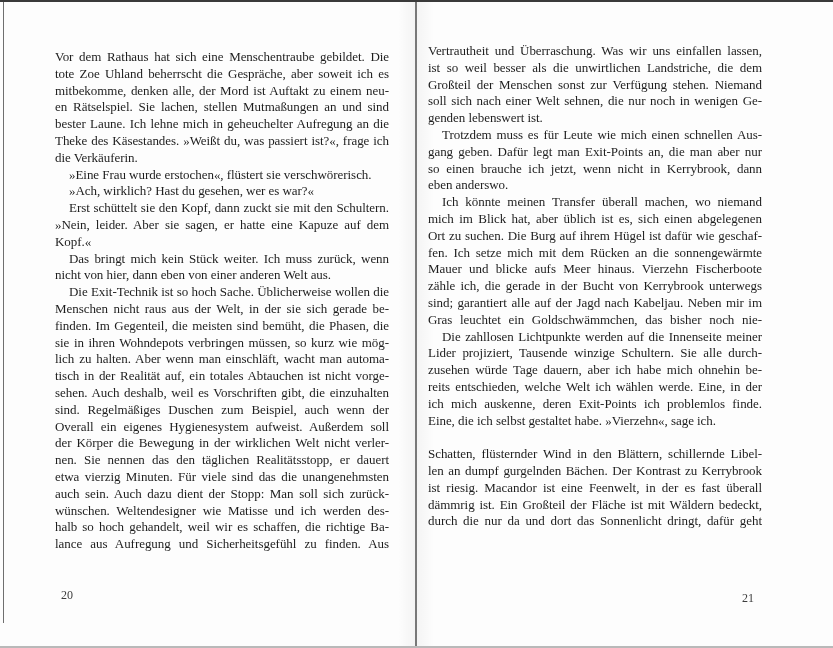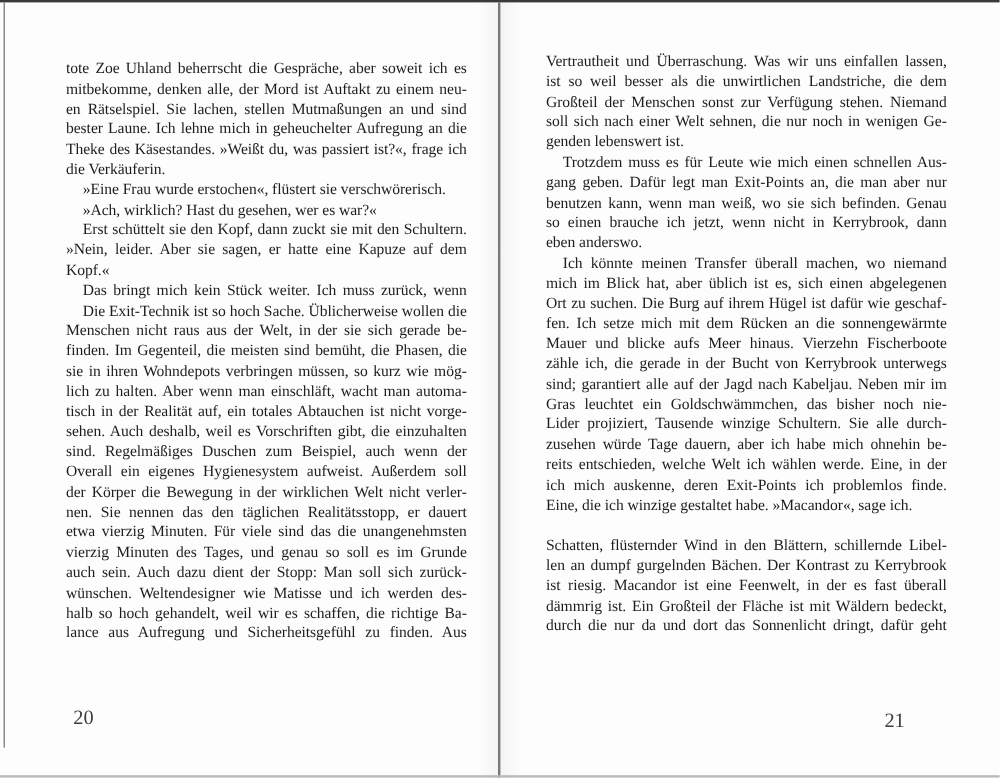--- a/index.html
+++ b/index.html
@@ -40,37 +40,37 @@
   }
   
   .page-text {
     position: absolute;
     width: 334px;
     color: #1d1d1d;
     font-size: 13px;
     letter-spacing: -0.05px;
   }
   #left-col  { left: 55px;  top: 49px; }
-  #right-col { left: 455px; top: 43px; }
+  #right-col { left: 428px; top: 43px; }
   .para { margin: 0; }
   .para.gap { margin-top: 16.8px; }
   .line {
     height: 16.8px;
     line-height: 16.8px;
     text-align: justify;
     text-align-last: justify;
     white-space: normal;
     overflow: hidden;
   }
   .line.end { text-align-last: left; }
   .line.indent { text-indent: 14px; }
   
   .page-number {
     position: absolute;
-    font-size: 17px;
+    font-size: 12px;
     color: #3c3c3c;
   }
   #left-num { left: 61px; top: 588px; }
   #right-num {
     left: 433px; top: 591px;
     width: 334px; text-align: right;
     padding-right: 13px; box-sizing: border-box;
   }
 </style>
 </head>
@@ -78,93 +78,94 @@
 
 <div id="spread">
   <div class="top-border"></div>
   <div class="left-edge-line"></div>
   <div class="gutter-shade"></div>
   <div class="gutter-line"></div>
   <div class="bottom-edge-line"></div>
 
   <div id="left-col" class="page-text">
       <div class="para">
+        <div class="line">Vor dem Rathaus hat sich eine Menschentraube gebildet. Die</div>
         <div class="line">tote Zoe Uhland beherrscht die Gespräche, aber soweit ich es</div>
         <div class="line">mitbekomme, denken alle, der Mord ist Auftakt zu einem neu-</div>
         <div class="line">en Rätselspiel. Sie lachen, stellen Mutmaßungen an und sind</div>
         <div class="line">bester Laune. Ich lehne mich in geheuchelter Aufregung an die</div>
         <div class="line">Theke des Käsestandes. »Weißt du, was passiert ist?«, frage ich</div>
         <div class="line end">die Verkäuferin.</div>
       </div>
       <div class="para">
         <div class="line indent end">»Eine Frau wurde erstochen«, flüstert sie verschwörerisch.</div>
       </div>
       <div class="para">
         <div class="line indent end">»Ach, wirklich? Hast du gesehen, wer es war?«</div>
       </div>
       <div class="para">
         <div class="line indent">Erst schüttelt sie den Kopf, dann zuckt sie mit den Schultern.</div>
         <div class="line">»Nein, leider. Aber sie sagen, er hatte eine Kapuze auf dem</div>
         <div class="line end">Kopf.«</div>
       </div>
       <div class="para">
         <div class="line indent">Das bringt mich kein Stück weiter. Ich muss zurück, wenn</div>
+        <div class="line end">nicht von hier, dann eben von einer anderen Welt aus.</div>
       </div>
       <div class="para">
         <div class="line indent">Die Exit-Technik ist so hoch Sache. Üblicherweise wollen die</div>
         <div class="line">Menschen nicht raus aus der Welt, in der sie sich gerade be-</div>
         <div class="line">finden. Im Gegenteil, die meisten sind bemüht, die Phasen, die</div>
         <div class="line">sie in ihren Wohndepots verbringen müssen, so kurz wie mög-</div>
         <div class="line">lich zu halten. Aber wenn man einschläft, wacht man automa-</div>
         <div class="line">tisch in der Realität auf, ein totales Abtauchen ist nicht vorge-</div>
         <div class="line">sehen. Auch deshalb, weil es Vorschriften gibt, die einzuhalten</div>
         <div class="line">sind. Regelmäßiges Duschen zum Beispiel, auch wenn der</div>
         <div class="line">Overall ein eigenes Hygienesystem aufweist. Außerdem soll</div>
         <div class="line">der Körper die Bewegung in der wirklichen Welt nicht verler-</div>
         <div class="line">nen. Sie nennen das den täglichen Realitätsstopp, er dauert</div>
         <div class="line">etwa vierzig Minuten. Für viele sind das die unangenehmsten</div>
-        <div class="line">vierzig Minuten des Tages, und genau so soll es im Grunde</div>
         <div class="line">auch sein. Auch dazu dient der Stopp: Man soll sich zurück-</div>
         <div class="line">wünschen. Weltendesigner wie Matisse und ich werden des-</div>
         <div class="line">halb so hoch gehandelt, weil wir es schaffen, die richtige Ba-</div>
         <div class="line">lance aus Aufregung und Sicherheitsgefühl zu finden. Aus</div>
       </div>
     </div>
 
   <div id="right-col" class="page-text">
       <div class="para">
         <div class="line">Vertrautheit und Überraschung. Was wir uns einfallen lassen,</div>
         <div class="line">ist so weil besser als die unwirtlichen Landstriche, die dem</div>
         <div class="line">Großteil der Menschen sonst zur Verfügung stehen. Niemand</div>
         <div class="line">soll sich nach einer Welt sehnen, die nur noch in wenigen Ge-</div>
         <div class="line end">genden lebenswert ist.</div>
       </div>
       <div class="para">
         <div class="line indent">Trotzdem muss es für Leute wie mich einen schnellen Aus-</div>
         <div class="line">gang geben. Dafür legt man Exit-Points an, die man aber nur</div>
-        <div class="line">benutzen kann, wenn man weiß, wo sie sich befinden. Genau</div>
         <div class="line">so einen brauche ich jetzt, wenn nicht in Kerrybrook, dann</div>
         <div class="line end">eben anderswo.</div>
       </div>
       <div class="para">
         <div class="line indent">Ich könnte meinen Transfer überall machen, wo niemand</div>
         <div class="line">mich im Blick hat, aber üblich ist es, sich einen abgelegenen</div>
         <div class="line">Ort zu suchen. Die Burg auf ihrem Hügel ist dafür wie geschaf-</div>
         <div class="line">fen. Ich setze mich mit dem Rücken an die sonnengewärmte</div>
         <div class="line">Mauer und blicke aufs Meer hinaus. Vierzehn Fischerboote</div>
         <div class="line">zähle ich, die gerade in der Bucht von Kerrybrook unterwegs</div>
         <div class="line">sind; garantiert alle auf der Jagd nach Kabeljau. Neben mir im</div>
         <div class="line">Gras leuchtet ein Goldschwämmchen, das bisher noch nie-</div>
       </div>
       <div class="para">
+        <div class="line indent">Die zahllosen Lichtpunkte werden auf die Innenseite meiner</div>
         <div class="line">Lider projiziert, Tausende winzige Schultern. Sie alle durch-</div>
         <div class="line">zusehen würde Tage dauern, aber ich habe mich ohnehin be-</div>
         <div class="line">reits entschieden, welche Welt ich wählen werde. Eine, in der</div>
         <div class="line">ich mich auskenne, deren Exit-Points ich problemlos finde.</div>
-        <div class="line end">Eine, die ich winzige gestaltet habe. »Macandor«, sage ich.</div>
+        <div class="line end">Eine, die ich selbst gestaltet habe. »Vierzehn«, sage ich.</div>
       </div>
       <div class="para gap">
         <div class="line">Schatten, flüsternder Wind in den Blättern, schillernde Libel-</div>
         <div class="line">len an dumpf gurgelnden Bächen. Der Kontrast zu Kerrybrook</div>
         <div class="line">ist riesig. Macandor ist eine Feenwelt, in der es fast überall</div>
         <div class="line">dämmrig ist. Ein Großteil der Fläche ist mit Wäldern bedeckt,</div>
         <div class="line">durch die nur da und dort das Sonnenlicht dringt, dafür geht</div>
       </div>
     </div>
 

